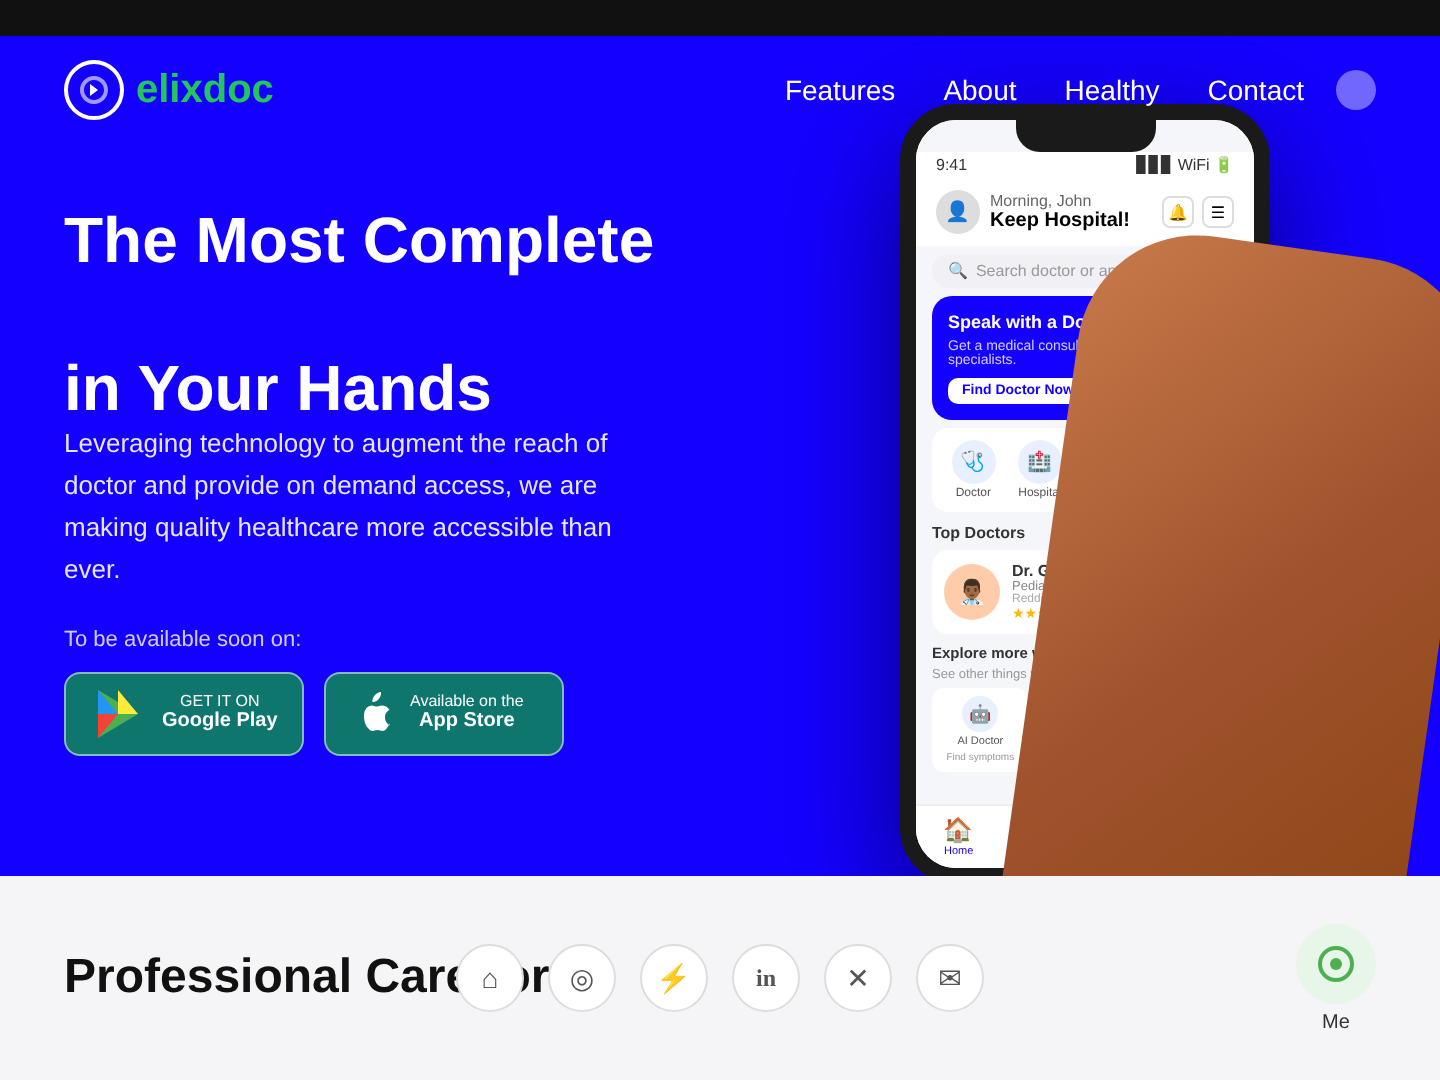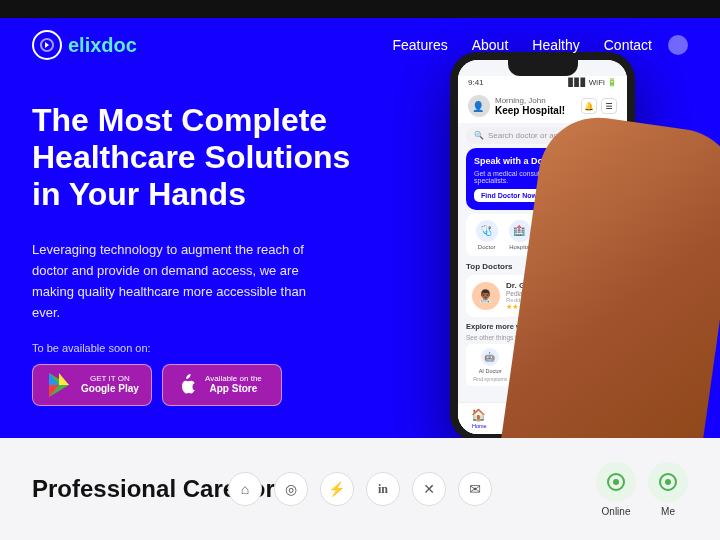--- a/index.html
+++ b/index.html
@@ -26,21 +26,21 @@
       display: flex;
       align-items: center;
       padding: 12px 32px;
       position: relative;
       z-index: 10;
     }
     .logo {
       display: flex;
       align-items: center;
       gap: 6px;
-      color: #5eead4;
+      color: #22c55e;
       font-size: 20px;
       font-weight: bold;
     }
     .logo-icon {
       width: 30px;
       height: 30px;
       border: 2.5px solid white;
       border-radius: 50%;
       display: flex;
       align-items: center;
@@ -76,21 +76,21 @@
     }
     .hero-text {
       flex: 1;
       color: white;
       padding-top: 10px;
     }
     .hero-text h1 {
       font-size: 32px;
       font-weight: 900;
       line-height: 1.15;
-      margin-bottom: 28px;
+      margin-bottom: 0;
     }
     .hero-text p {
       font-size: 13px;
       line-height: 1.6;
       color: rgba(255,255,255,0.9);
       max-width: 290px;
       margin-bottom: 18px;
     }
     .available-text {
       font-size: 11px;
@@ -98,21 +98,21 @@
       margin-bottom: 10px;
     }
     .store-buttons {
       display: flex;
       gap: 10px;
     }
     .store-btn {
       display: flex;
       align-items: center;
       gap: 8px;
-      background: #a21caf;
+      background: #0f766e;
       border: 1.5px solid rgba(255,255,255,0.5);
       border-radius: 8px;
       padding: 6px 12px;
       cursor: pointer;
       min-width: 120px;
     }
     .store-btn-text-small {
       font-size: 8px;
       color: white;
       line-height: 1.2;
@@ -528,21 +528,21 @@
       <a href="#">Healthy</a>
       <a href="#">Contact</a>
     </div>
     <div class="nav-circle"></div>
   </nav>
 
   <div class="hero-content">
     <div class="hero-text">
       <h1>
         <span>The Most Complete</span><br>
-        <span>Healthcare Solutions</span><br>
+        <br>
         <span>in Your Hands</span>
       </h1>
       <p>Leveraging technology to augment the reach of doctor and provide on demand access, we are making quality healthcare more accessible than ever.</p>
       <div class="available-text">To be available soon on:</div>
       <div class="store-buttons">
 
         <button class="store-btn">
           <svg class="play-icon" viewBox="0 0 28 28">
             <polygon points="4,2 24,14 4,26" fill="#4CAF50"></polygon>
             <polygon points="4,2 14,14 4,14" fill="#2196F3"></polygon>
@@ -697,25 +697,16 @@
     <div class="social-icon">✉</div>
   </div>
   <div class="footer-right">
     <div class="online-badge">
       <div class="online-circle">
         <svg width="22" height="22" viewBox="0 0 22 22" fill="none">
           <circle cx="11" cy="11" r="8" stroke="#4CAF50" stroke-width="2" fill="none"></circle>
           <circle cx="11" cy="11" r="3" fill="#4CAF50"></circle>
         </svg>
       </div>
-      <div class="online-label">Online</div>
-    </div>
-    <div class="online-badge">
-      <div class="online-circle">
-        <svg width="22" height="22" viewBox="0 0 22 22" fill="none">
-          <circle cx="11" cy="11" r="8" stroke="#4CAF50" stroke-width="2" fill="none"></circle>
-          <circle cx="11" cy="11" r="3" fill="#4CAF50"></circle>
-        </svg>
-      </div>
       <div class="online-label">Me</div>
     </div>
   </div>
 </div>
 
 </body></html>

